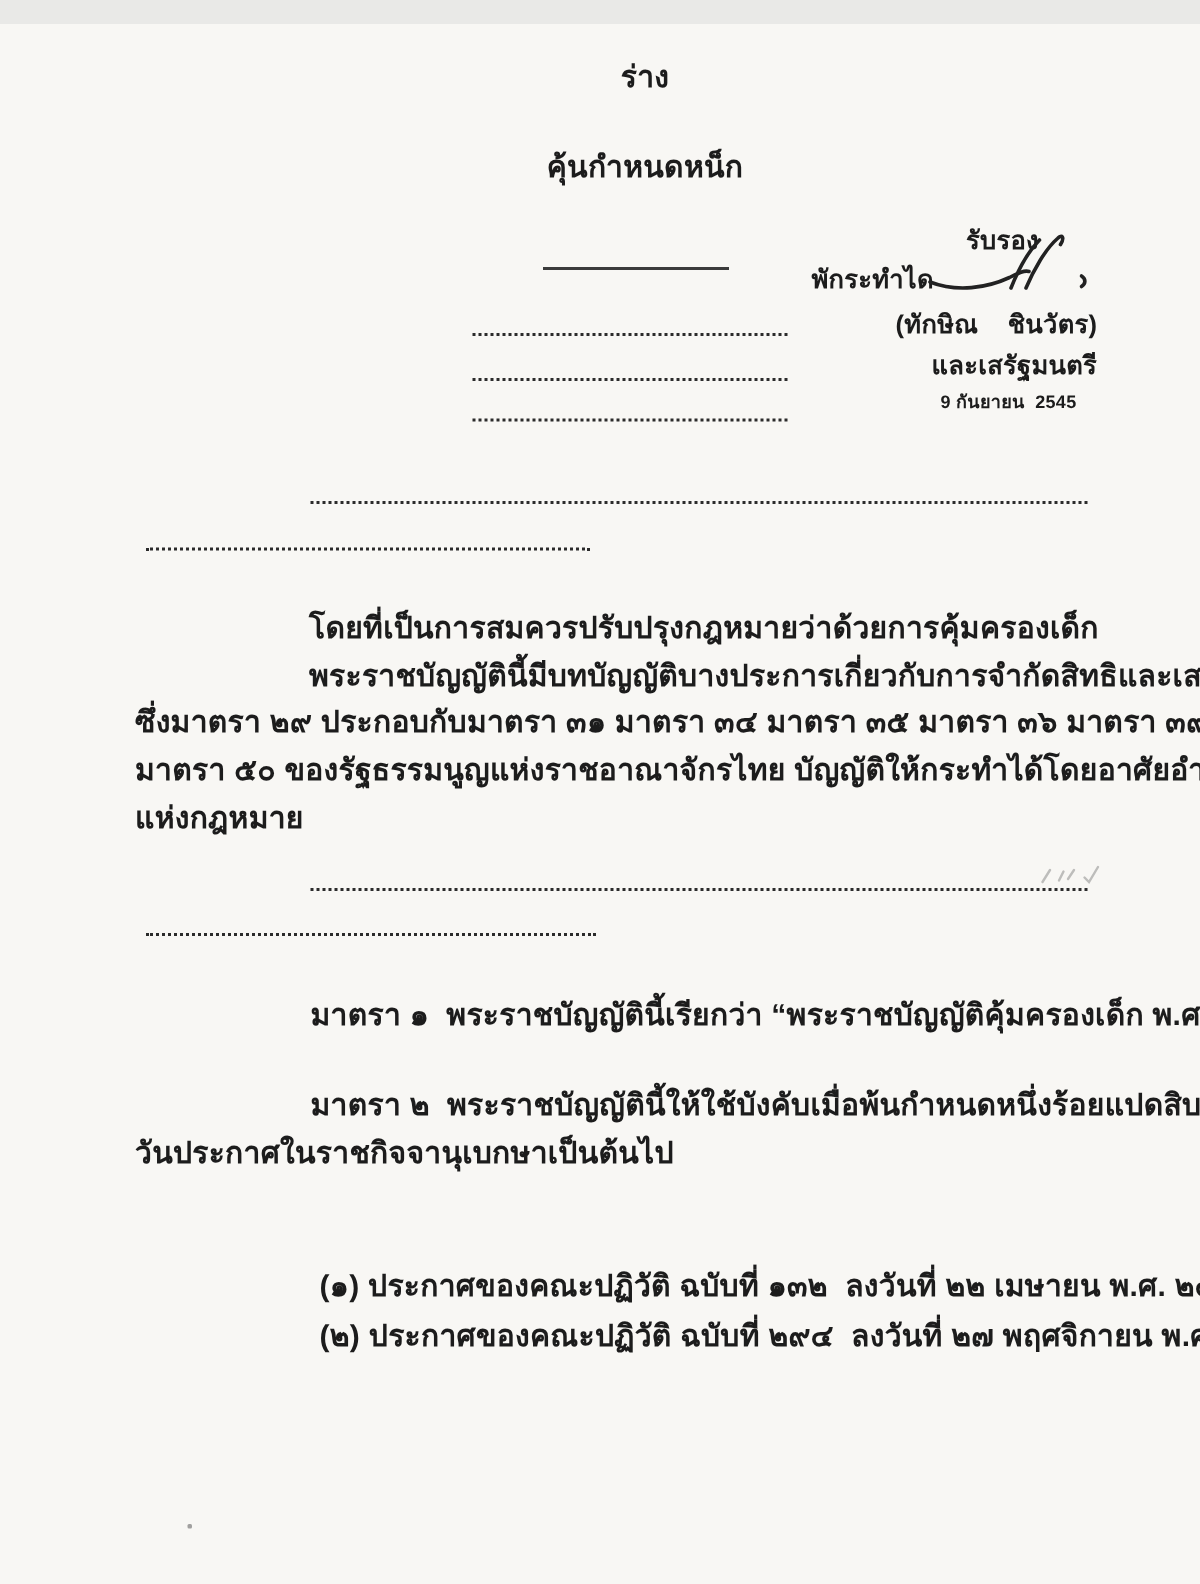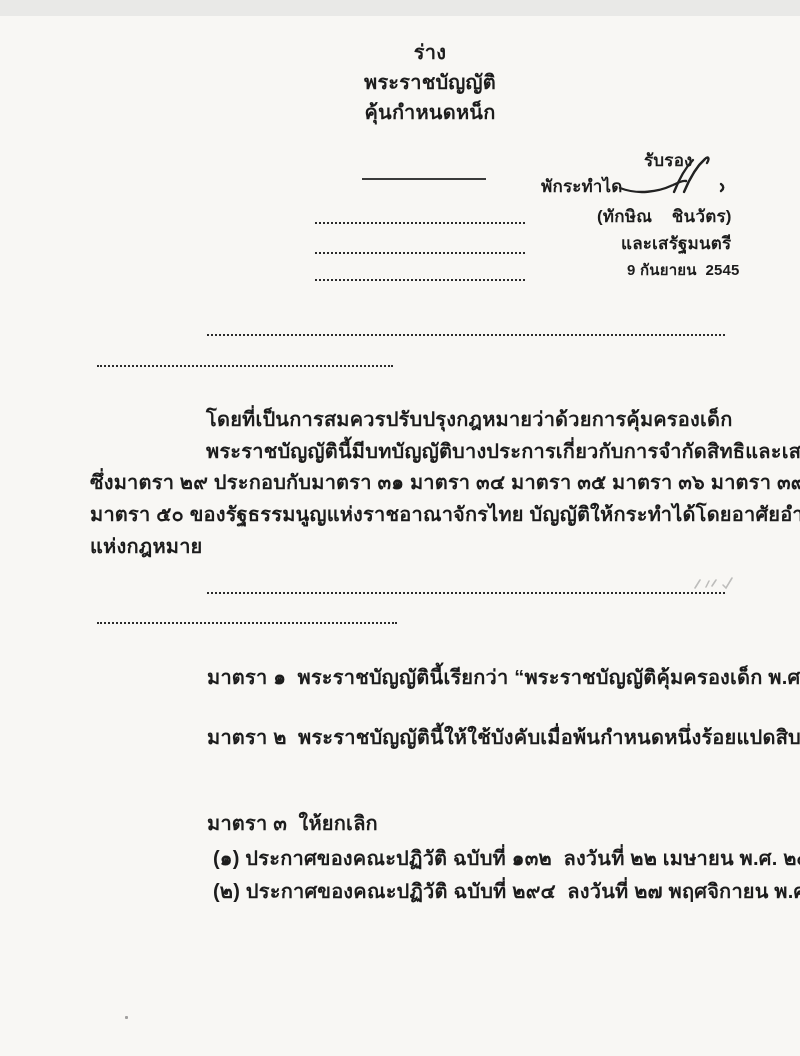--- a/index.html
+++ b/index.html
@@ -18,21 +18,21 @@
     white-space: pre;
     color: #1c1c1c;
     font-family: "Liberation Sans", sans-serif;
     font-size: 20px;
     font-weight: 600;
     line-height: 1.25;
     letter-spacing: 0.2px;
   }
   .center { text-align: center; }
   .small { font-size: 17px; }
-  .date { font-size: 15px; }
+  .date { font-size: 12px; }
   .dots {
     position: absolute;
     height: 0;
     border-bottom: 2px dotted #2b2b2b;
   }
   .hr {
     position: absolute;
     height: 0;
     border-bottom: 2px solid #3b3b3b;
   }
@@ -48,21 +48,20 @@
     background: #4a4a4a;
     border-radius: 1px;
   }
 </style>
 </head>
 <body>
 
 <div class="page">
 
   <div class="t center" style="left:330px; top:24px; width:200px;">ร่าง</div>
-  <div class="t center" style="left:330px; top:54px; width:200px;">พระราชบัญญัติ</div>
   <div class="t center" style="left:330px; top:84px; width:200px;">คุ้นกำหนดหน็ก</div>
 
   <div class="hr" style="left:362px; top:162px; width:124px;"></div>
 
   <div class="t small" style="left:644px; top:134px;">รับรอง</div>
   <div class="t small" style="left:541px; top:160px;">พักระทำได</div>
 
   <svg class="sig" style="left:616px; top:138px;" width="124" height="48" viewBox="0 0 124 48">
     <g fill="none" stroke="#222222" stroke-width="2.4" stroke-linecap="round">
       <path d="M4,34 C22,41 42,38 57,31 C63,28 67,26 70,27"></path>
@@ -96,21 +95,21 @@
     <g fill="none" stroke="#777777" stroke-width="1.6" stroke-linecap="round">
       <path d="M3,16 L8,8"></path>
       <path d="M14,15 L17,9 M20,14 L24,8"></path>
       <path d="M31,13 L34,16 L40,6"></path>
     </g>
   </svg>
 
   <div class="t" style="left:207px; top:649px;">มาตรา ๑  พระราชบัญญัตินี้เรียกว่า “พระราชบัญญัติคุ้มครองเด็ก พ.ศ. ....”</div>
 
   <div class="t" style="left:207px; top:709px;">มาตรา ๒  พระราชบัญญัตินี้ให้ใช้บังคับเมื่อพ้นกำหนดหนึ่งร้อยแปดสิบวันนับแต่</div>
+  <div class="t" style="left:90px; top:741px;">วันประกาศในราชกิจจานุเบกษาเป็นต้นไป</div>
 
-  <div class="t" style="left:207px; top:795px;">มาตรา ๓  ให้ยกเลิก</div>
   <div class="t" style="left:213px; top:830px;">(๑) ประกาศของคณะปฏิวัติ ฉบับที่ ๑๓๒  ลงวันที่ ๒๒ เมษายน พ.ศ. ๒๕๑๕</div>
   <div class="t" style="left:213px; top:863px;">(๒) ประกาศของคณะปฏิวัติ ฉบับที่ ๒๙๔  ลงวันที่ ๒๗ พฤศจิกายน พ.ศ. ๒๕๑๕</div>
 
   <div class="speck" style="left:117px; top:1042px; width:5px; height:6px;"></div>
   <div class="speck" style="left:125px; top:1000px; width:3px; height:3px; opacity:.5;"></div>
 
 </div>
 
 </body></html>

